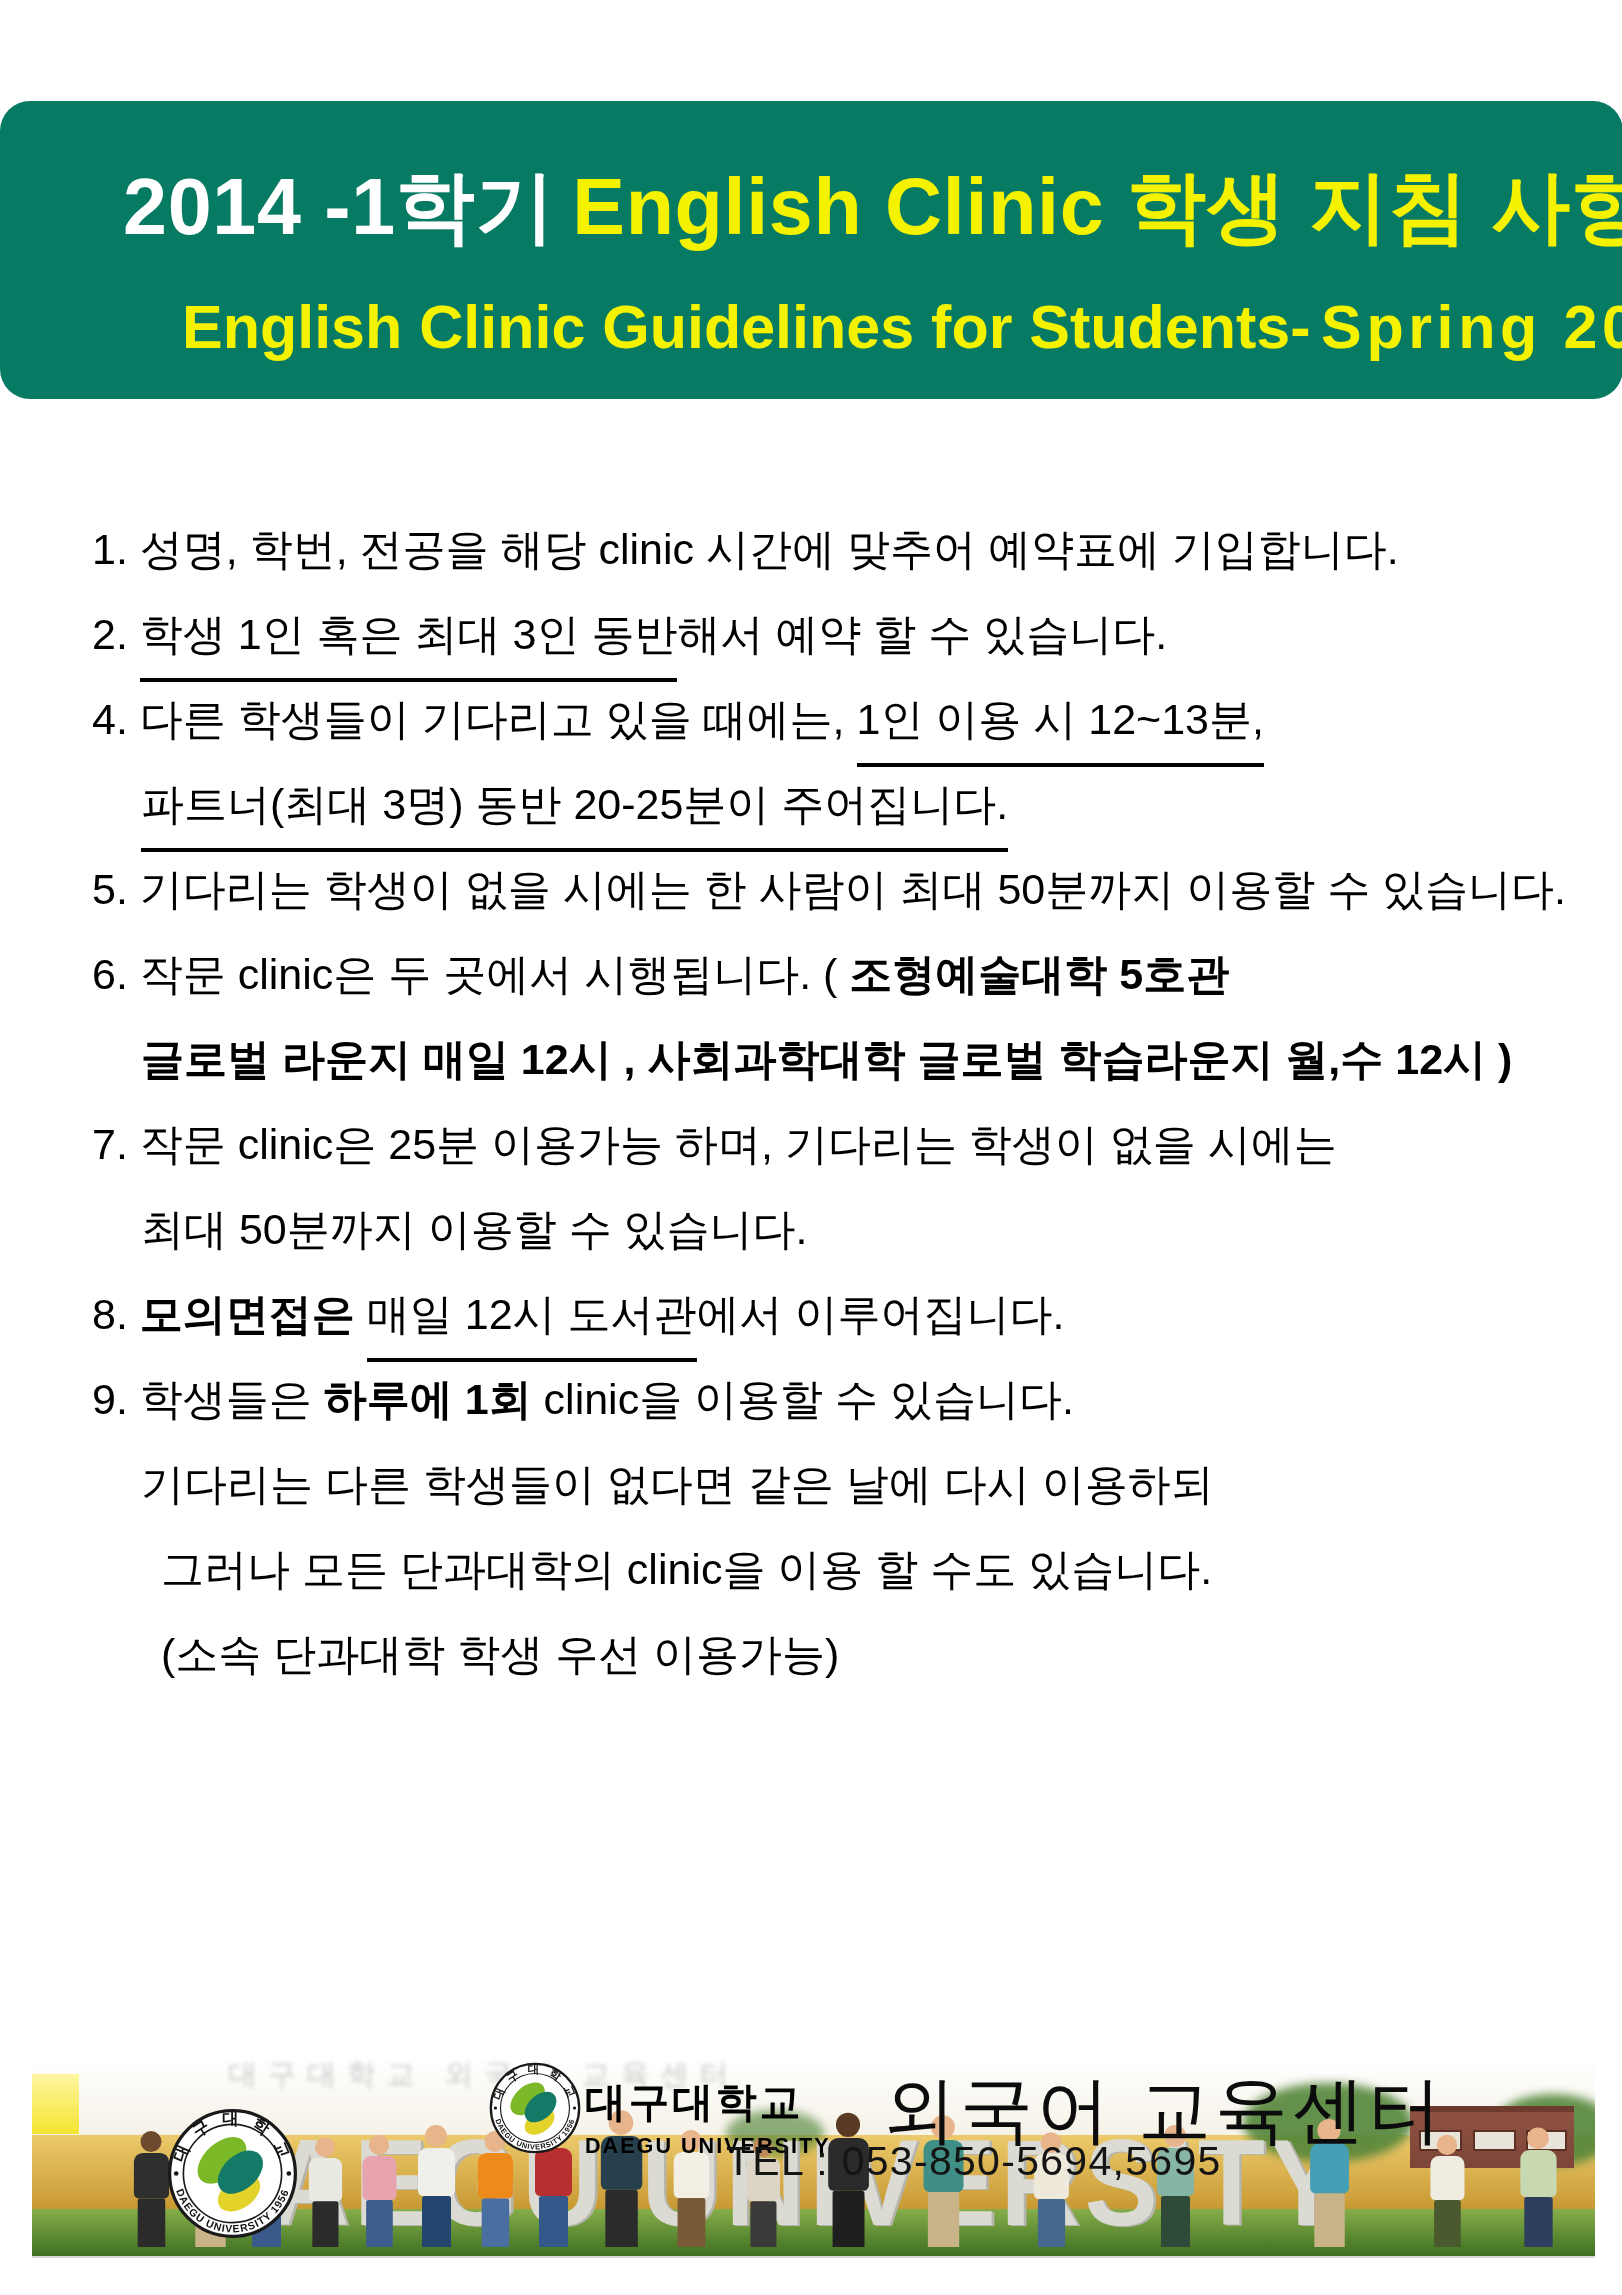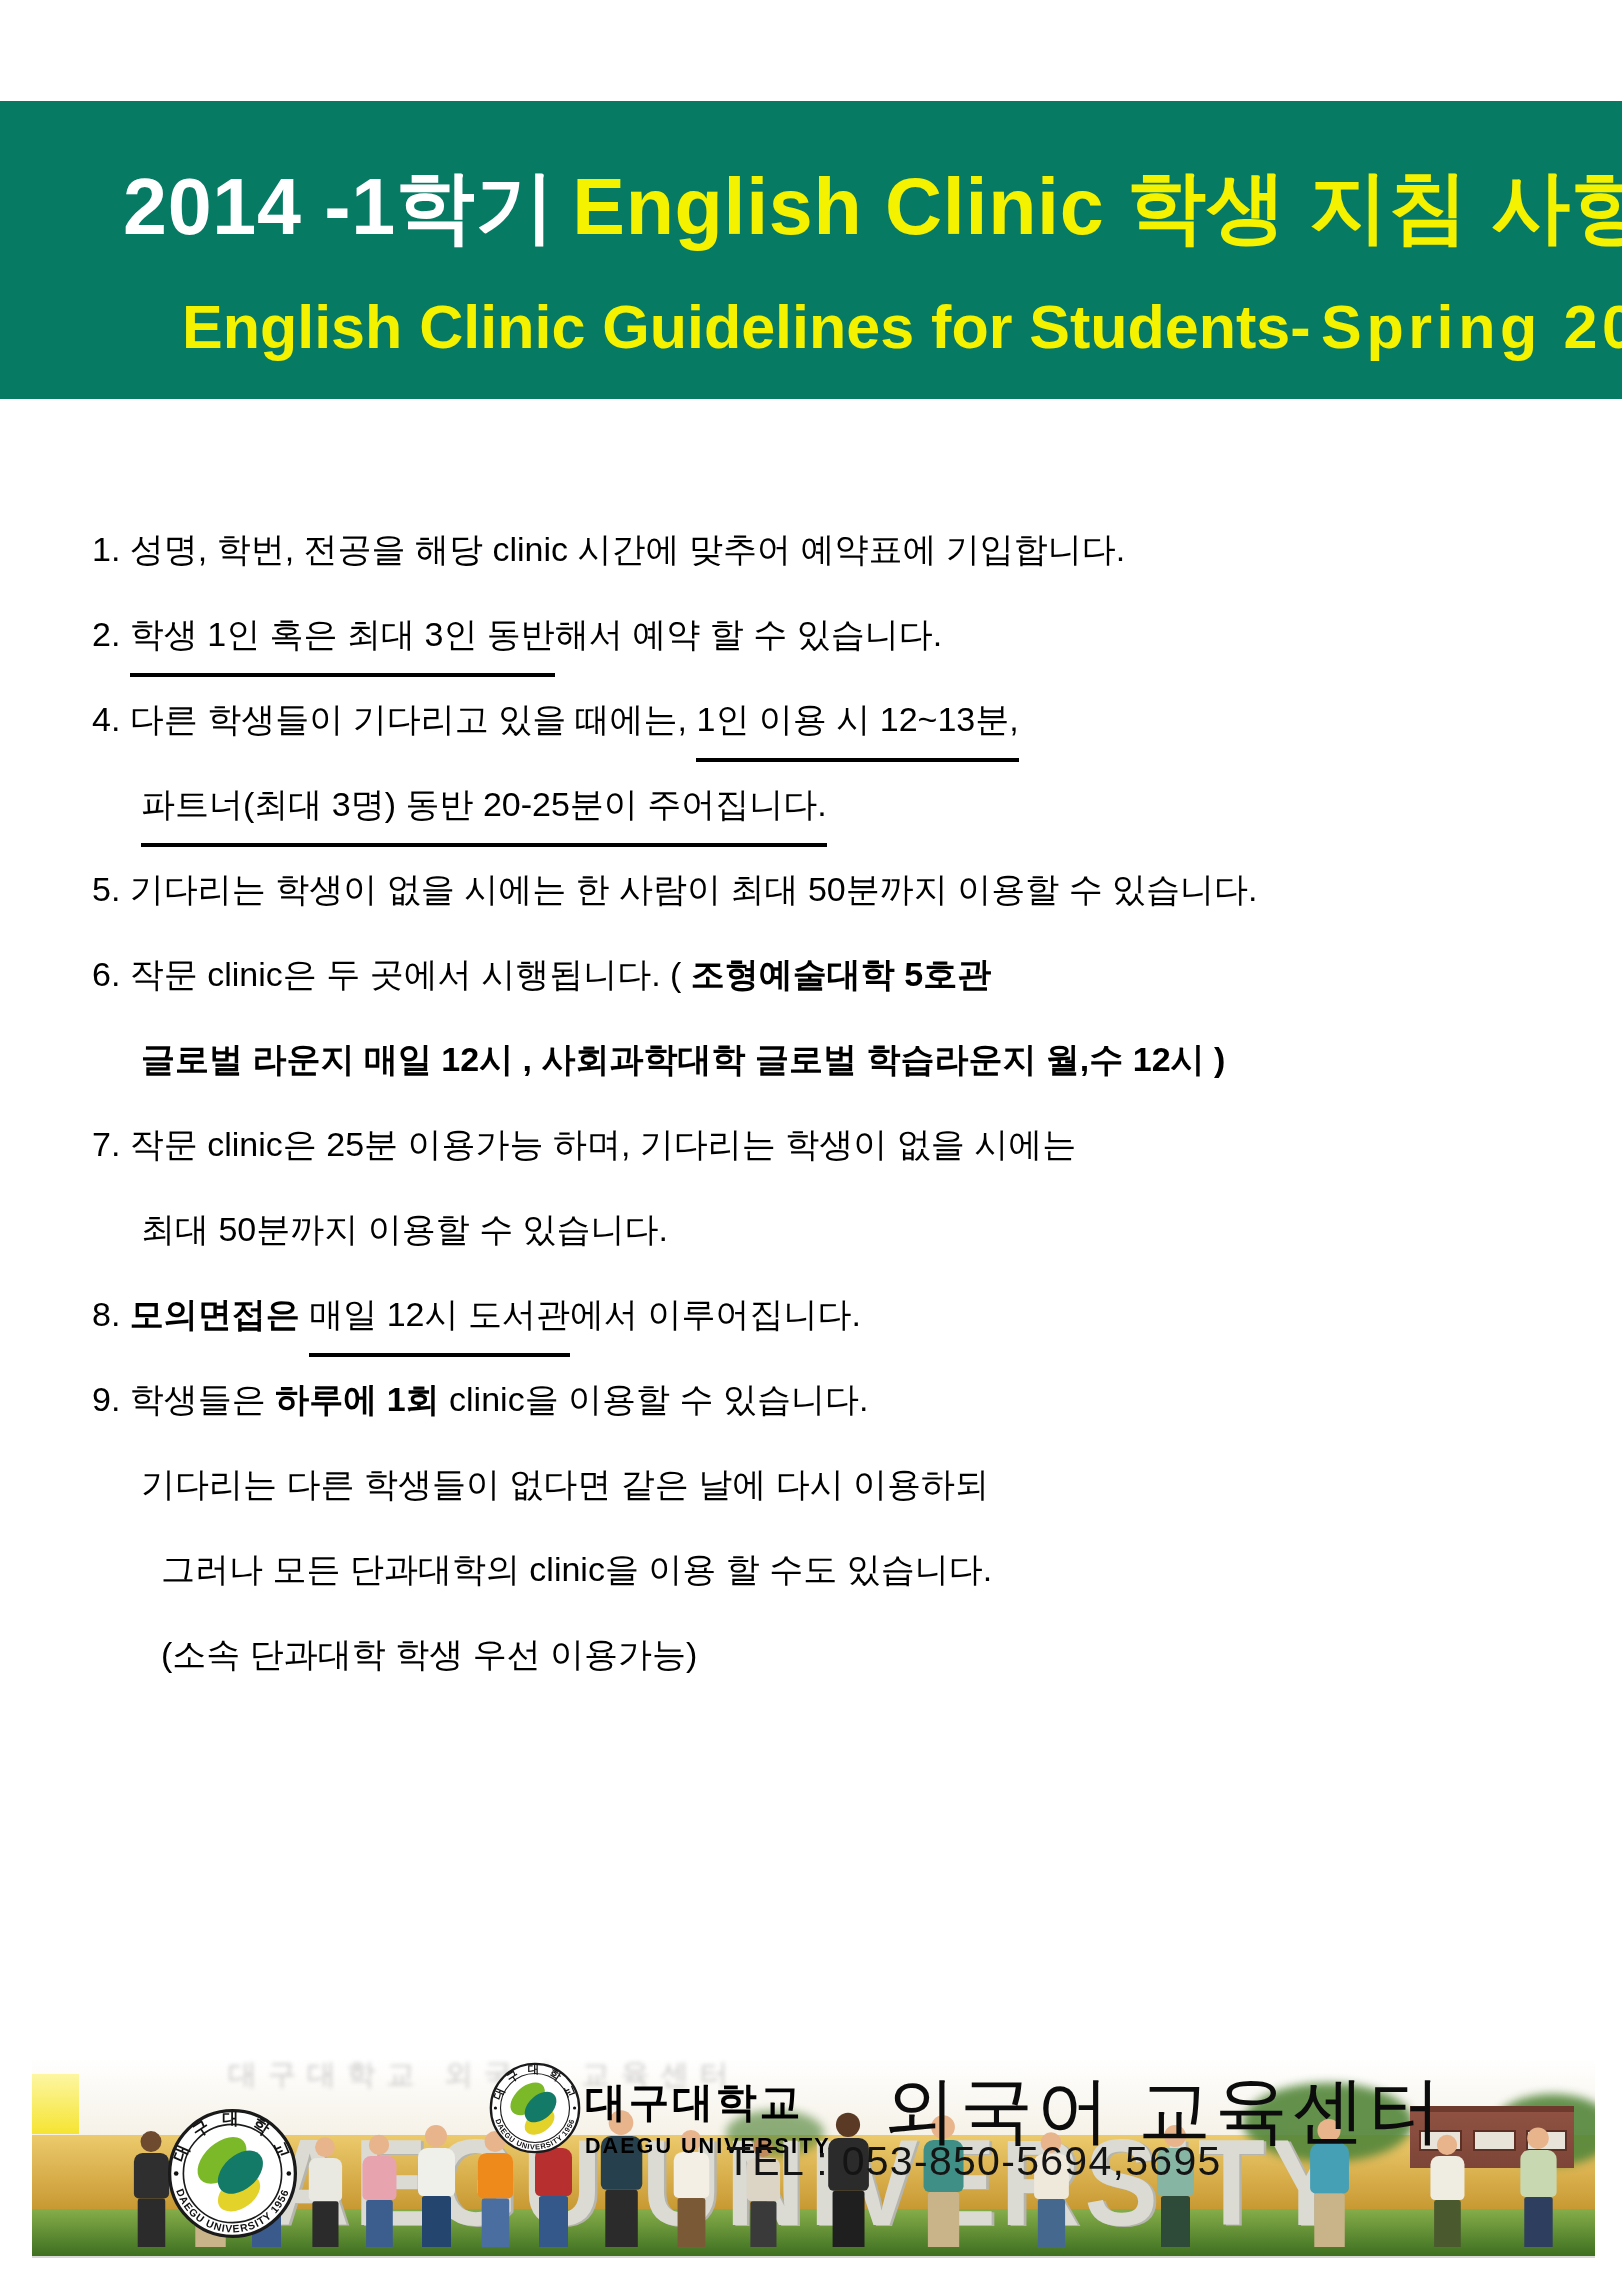--- a/index.html
+++ b/index.html
@@ -11,21 +11,21 @@
   .title1{position:absolute;left:123px;top:54px;font-size:79px;font-weight:bold;
           white-space:nowrap;letter-spacing:0.7px;}
   .title1 .kr-white{color:#ffffff;}
   .title1 .kr-yellow{margin-left:17px;}
   .title2{position:absolute;left:182px;top:191px;font-size:61px;font-weight:bold;
           white-space:nowrap;letter-spacing:0px;}
   .title2 .season{margin-left:10.5px;letter-spacing:4.6px;}
 
   
   .guidelines{position:absolute;left:92px;top:507px;white-space:nowrap;
-              font-size:34px;line-height:85px;}
+              font-size:43px;line-height:85px;}
   .gl{height:85px;}
   .gl span{display:inline;}
   .gl .b{font-weight:bold;}
   .gl .u{border-bottom:4.6px solid currentColor;padding-bottom:20px;}
   .indent0{padding-left:0;}
   .indent1{padding-left:49px;}
   .indent2{padding-left:69px;}
 
   
   .footer{position:absolute;left:32px;top:2058px;width:1563px;height:198px;overflow:hidden;
@@ -60,21 +60,21 @@
   .center-name{position:absolute;left:851px;top:3.9px;font-size:73px;font-weight:500;
                letter-spacing:3.9px;white-space:nowrap;color:#0c0c0c;}
   .tel{position:absolute;left:694px;top:80px;font-size:41px;font-weight:500;
        letter-spacing:1.3px;white-space:nowrap;color:#141414;}
   .accent-square{position:absolute;left:0px;top:15.7px;width:47px;height:60px;
                  background:linear-gradient(#fdf6a2,#f5e431);}
 </style>
 </head>
 <body>
 
-<div class="header-banner" id="header-banner" style="background: rgb(7, 122, 100);">
+<div class="header-banner" id="header-banner" style="background: rgb(7, 122, 100); border-radius: 30px;">
   <div class="title1">
     <span class="kr-white">2014 -1학기</span><span class="kr-yellow" id="title-yellow" style="color: rgb(245, 242, 0);">English Clinic 학생 지침 사항</span>
   </div>
   <div class="title2" id="title2" style="color: rgb(245, 242, 0);">
     <span>English Clinic Guidelines for Students-</span><span class="season">Spring 2014</span>
   </div>
 </div>
 
 <div class="guidelines" id="guidelines">
     <div class="gl indent0"><span>1. 성명, 학번, 전공을 해당 clinic 시간에 맞추어 예약표에 기입합니다.</span></div>

